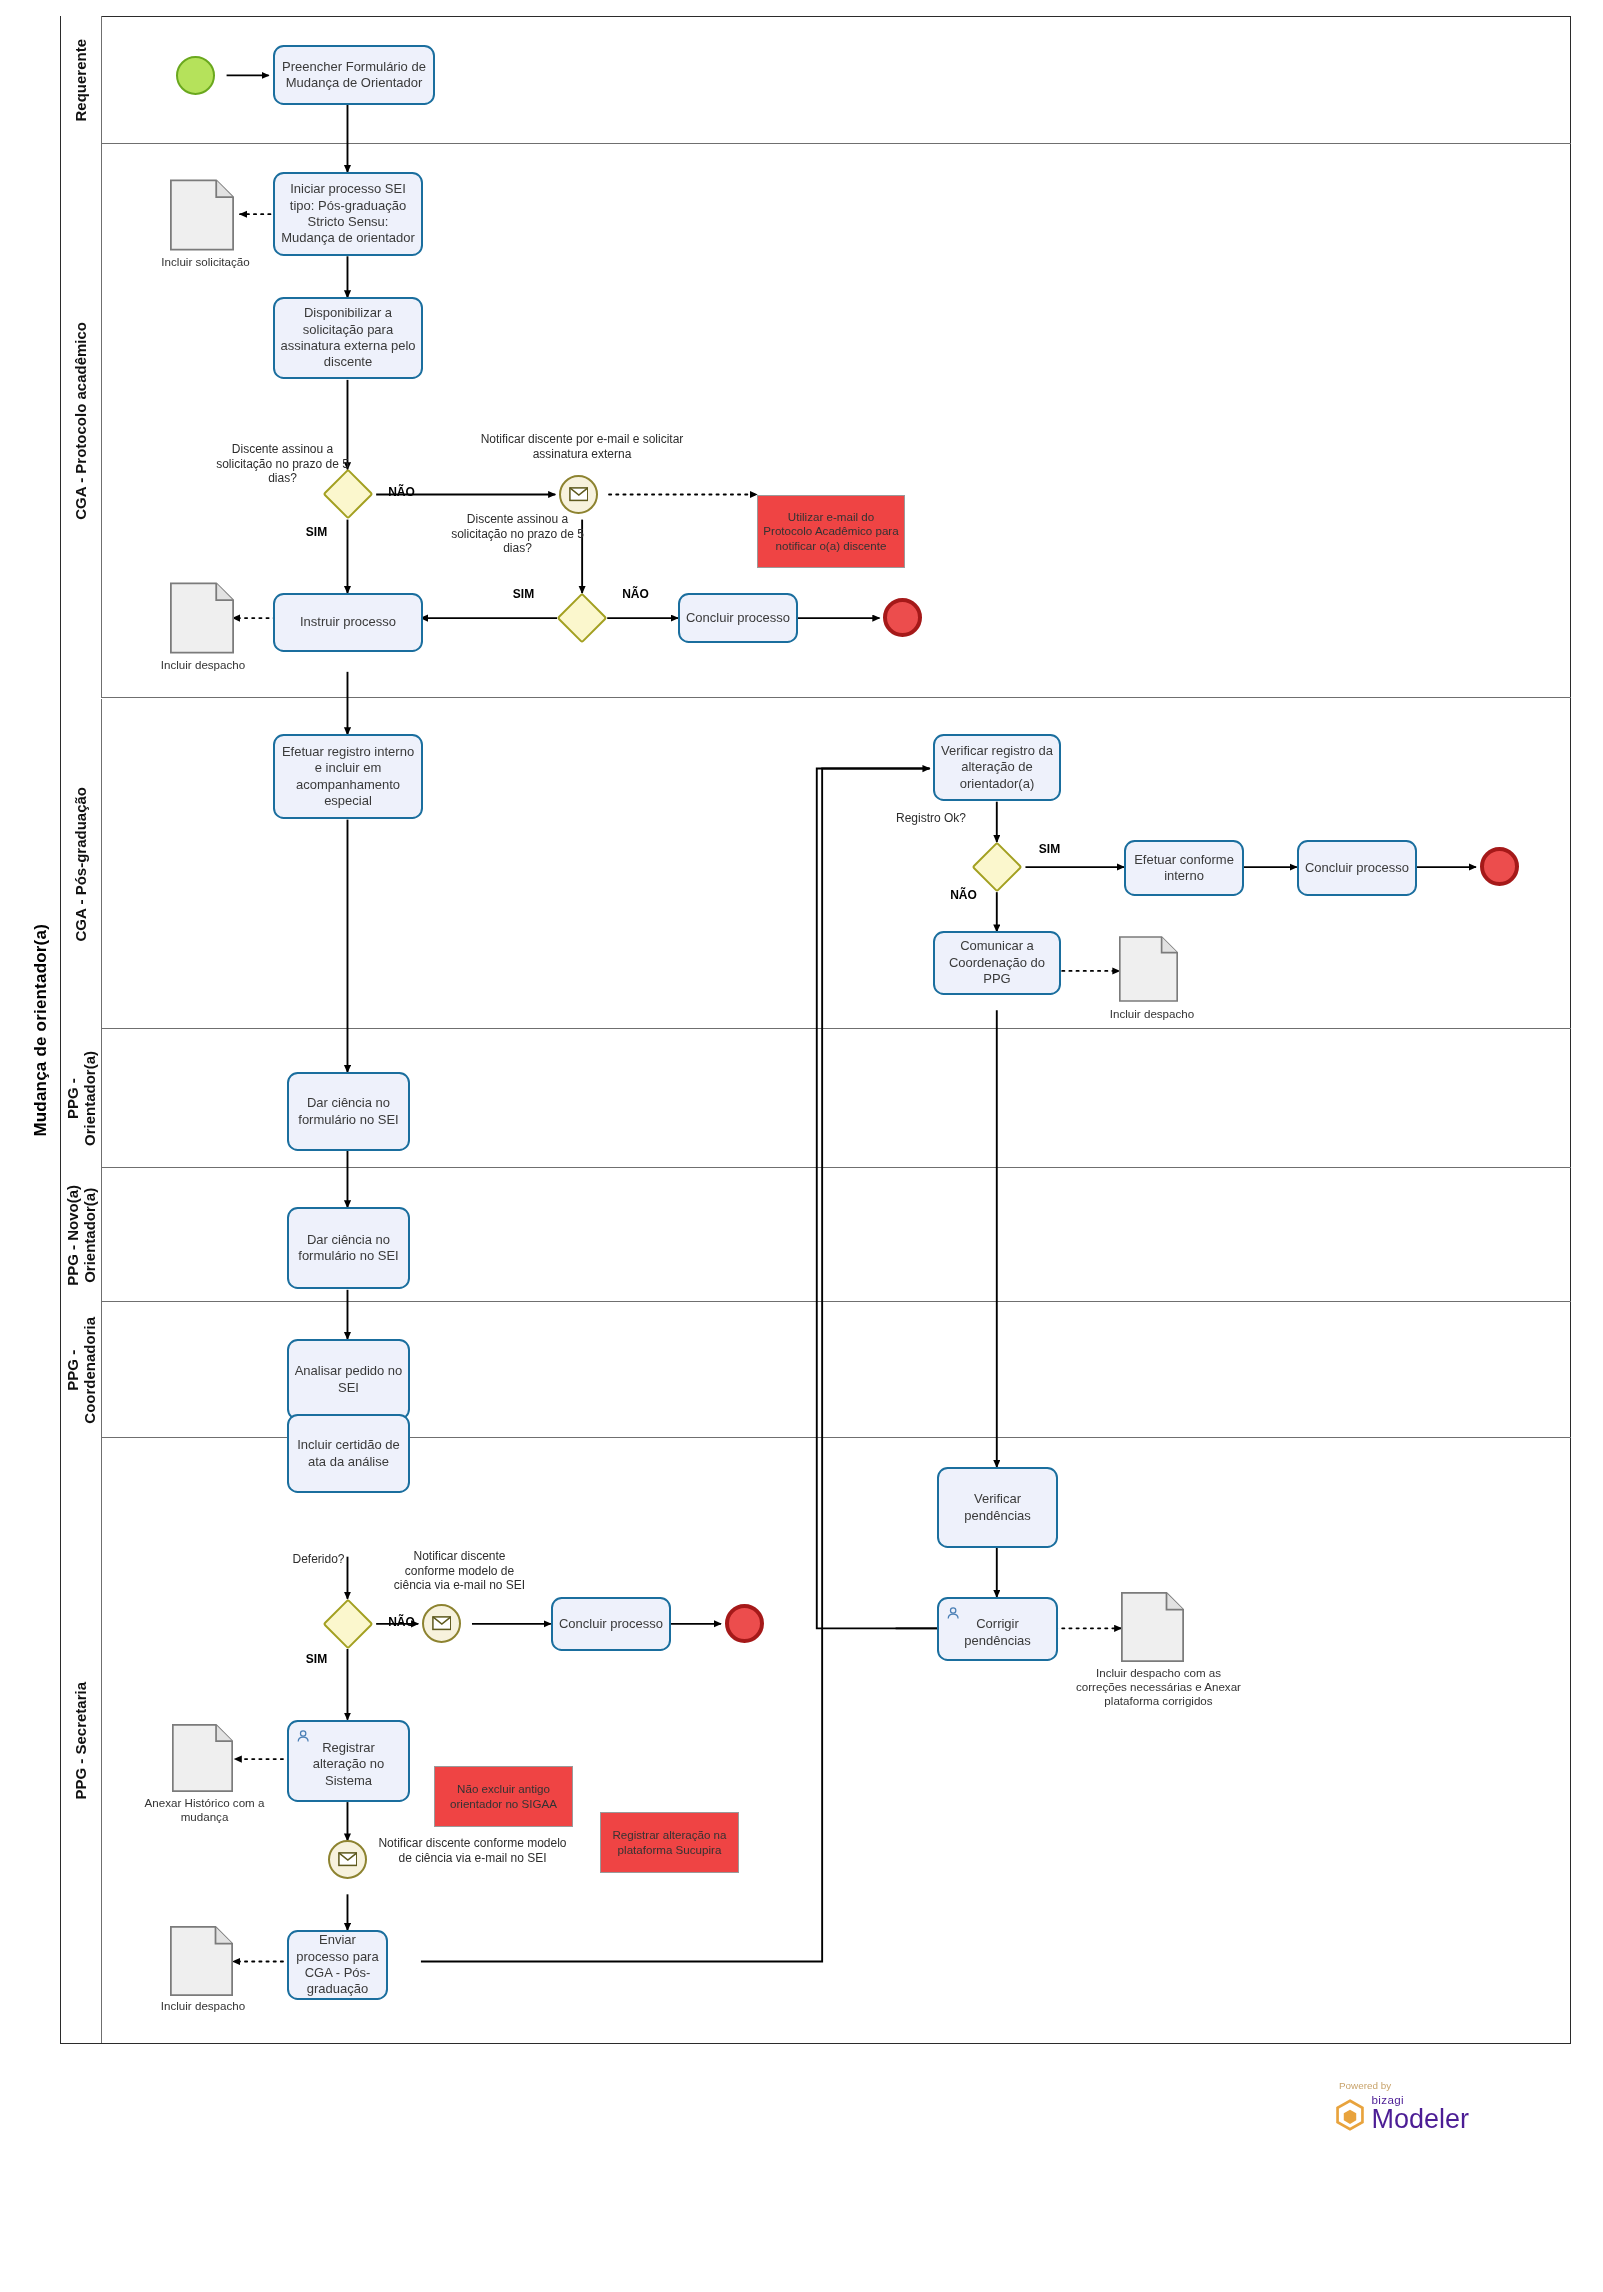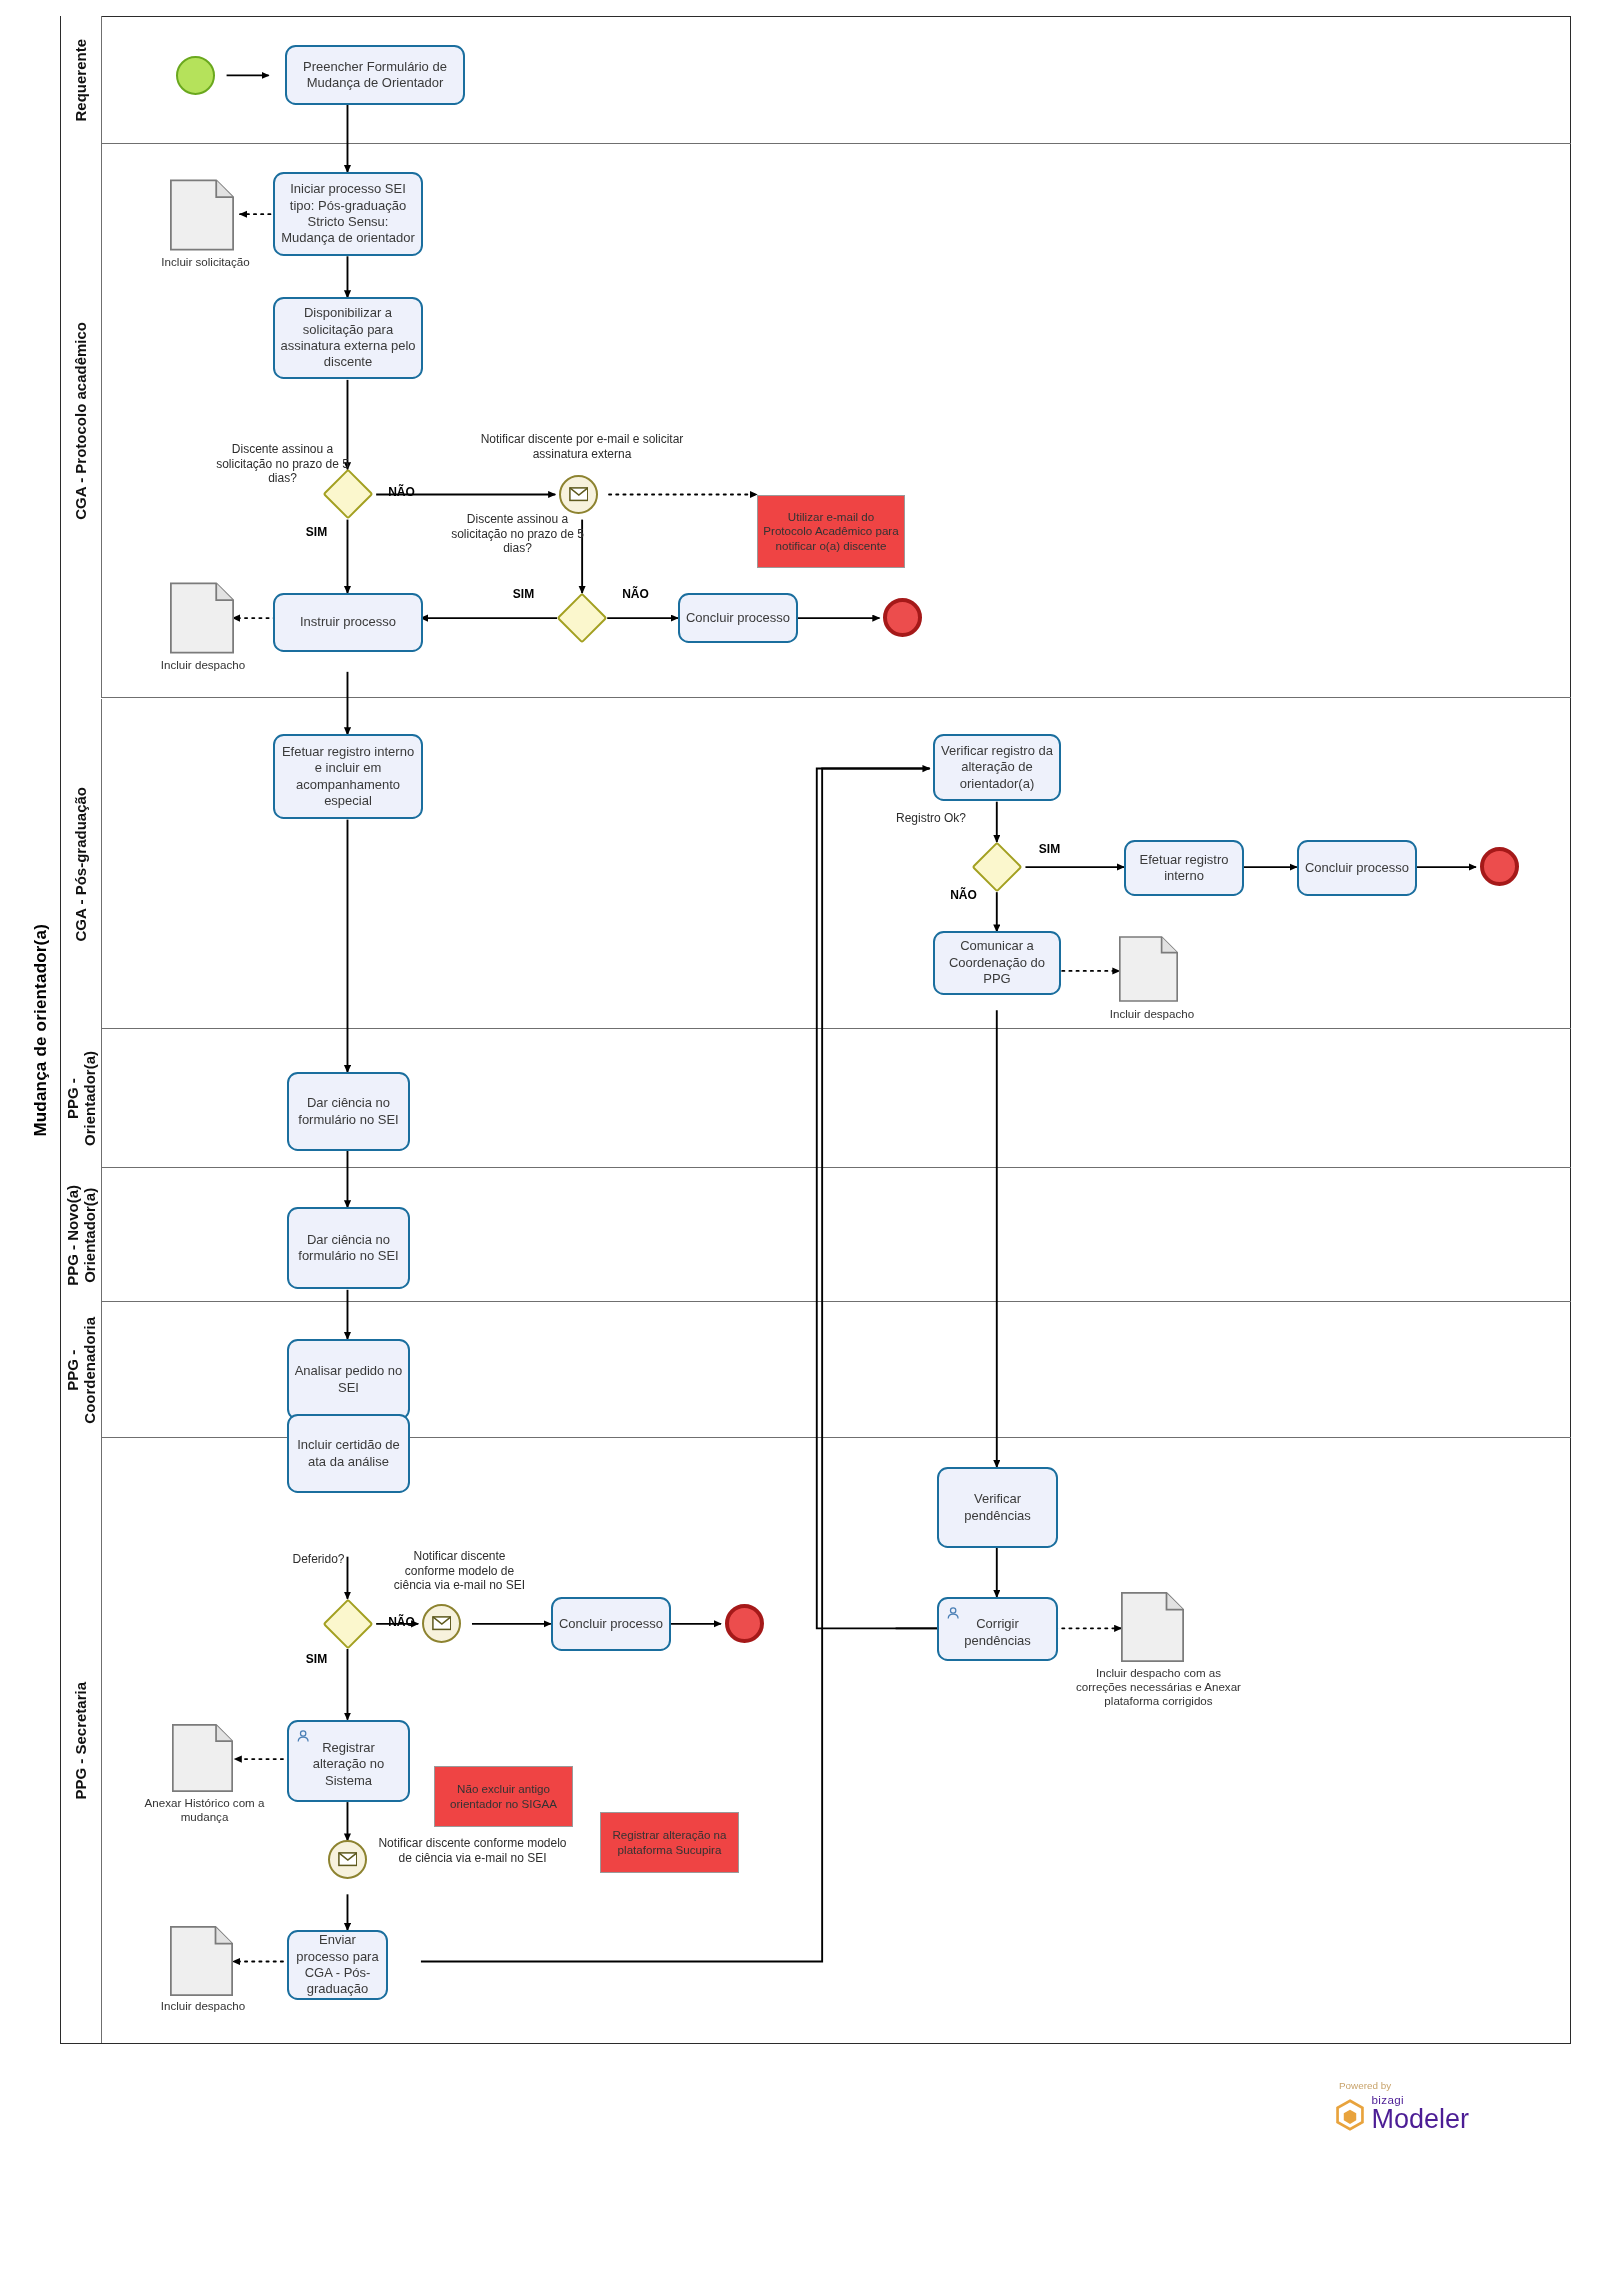--- a/index.html
+++ b/index.html
@@ -204,21 +204,21 @@
       <line x1="680" y1="552" x2="845" y2="552" marker-end="url(#arrD)"></line>
       <line x1="1178" y1="1084" x2="1250" y2="1084" marker-end="url(#arrD)"></line>
       <line x1="332" y1="1964" x2="262" y2="1964" marker-end="url(#arrD)"></line>
       <line x1="1178" y1="1818" x2="1252" y2="1818" marker-end="url(#arrD)"></line>
       <line x1="332" y1="2190" x2="260" y2="2190" marker-end="url(#arrD)"></line>
     </g>
   </svg>
 
   <div class="abs ev-start" style="left:176px;top:56px;width:39px;height:39px;"></div>
 
-  <div class="abs task" style="left:285px;top:45px;width:180px;height:60px;">
+  <div class="abs task" style="left:273px;top:45px;width:162px;height:60px;">
     <span class="tx">Preencher Formulário de Mudança de Orientador</span>
   </div>
 
   <div class="abs task" style="left:273px;top:172px;width:150px;height:84px;">
     <span class="tx">Iniciar processo SEI tipo: Pós-graduação Stricto Sensu: Mudança de orientador</span>
   </div>
 
   <div class="doc" style="left:170px;top:179px;width:64px;height:72px;">
     <svg width="64" height="72" viewBox="0 0 72 80">
       <path d="M1,1 H52 L71,20 V79 H1 Z" fill="#efefef" stroke="#7b7b7b" stroke-width="2"></path>
@@ -301,21 +301,21 @@
   </div>
   <div class="abs gw" style="left:979px;top:849px;width:36px;height:36px;"></div>
   <div class="flab b" style="left:1028px;top:842px;width:43px;">
     <span>SIM</span>
   </div>
   <div class="flab b" style="left:942px;top:888px;width:43px;">
     <span>NÃO</span>
   </div>
 
   <div class="abs task" style="left:1124px;top:840px;width:120px;height:56px;">
-    <span class="tx">Efetuar registro interno</span>
+    <span class="tx">Efetuar conforme interno</span>
   </div>
   <div class="abs task" style="left:1297px;top:840px;width:120px;height:56px;">
     <span class="tx">Concluir processo</span>
   </div>
   <div class="abs ev-end" style="left:1480px;top:847px;width:39px;height:39px;"></div>
 
   <div class="abs task" style="left:933px;top:931px;width:128px;height:64px;">
     <span class="tx">Comunicar a Coordenação do PPG</span>
   </div>
 

